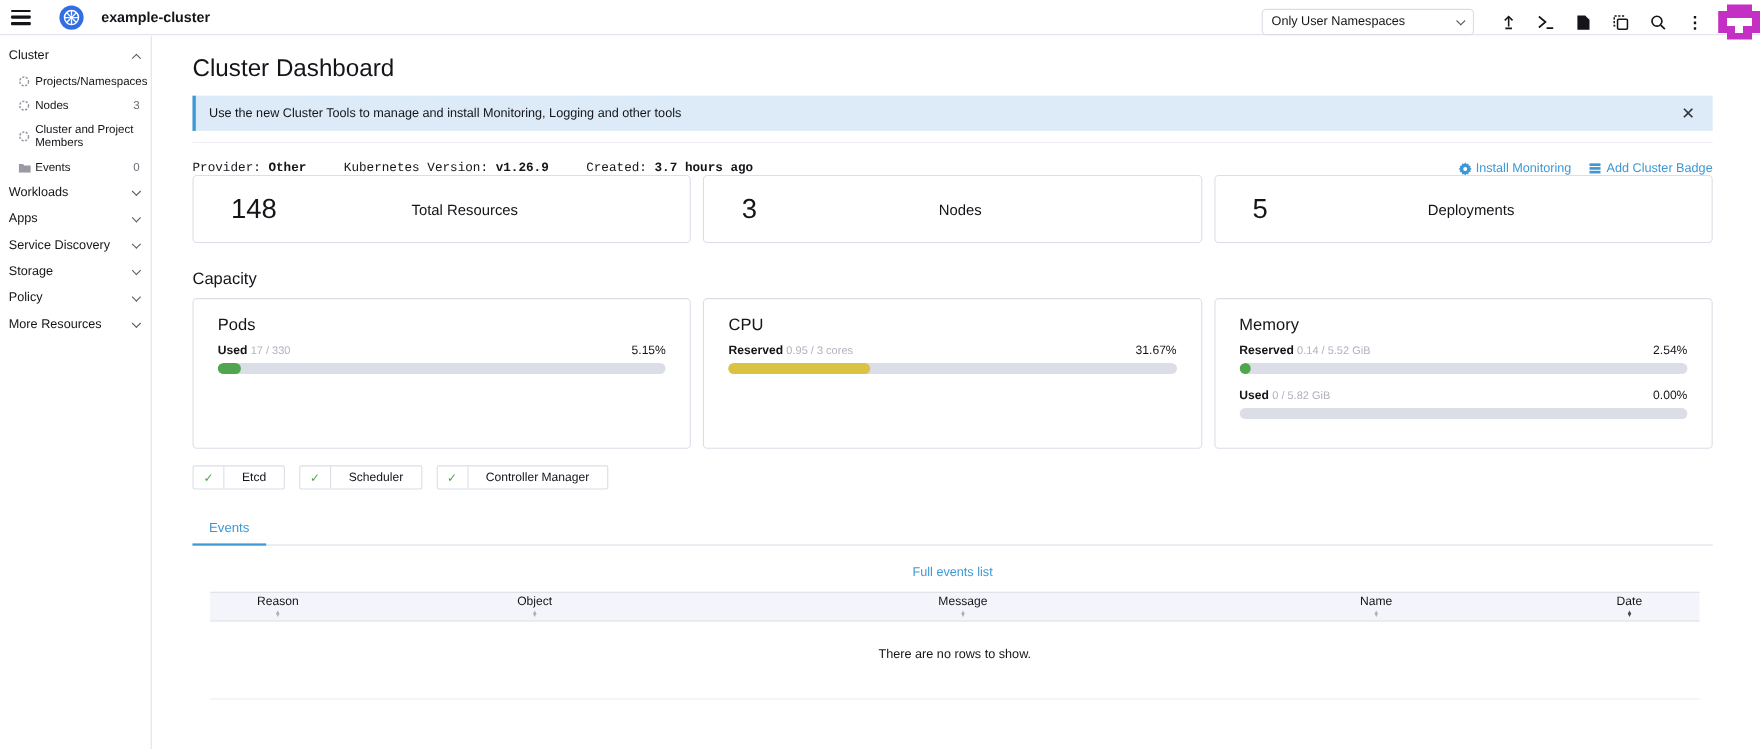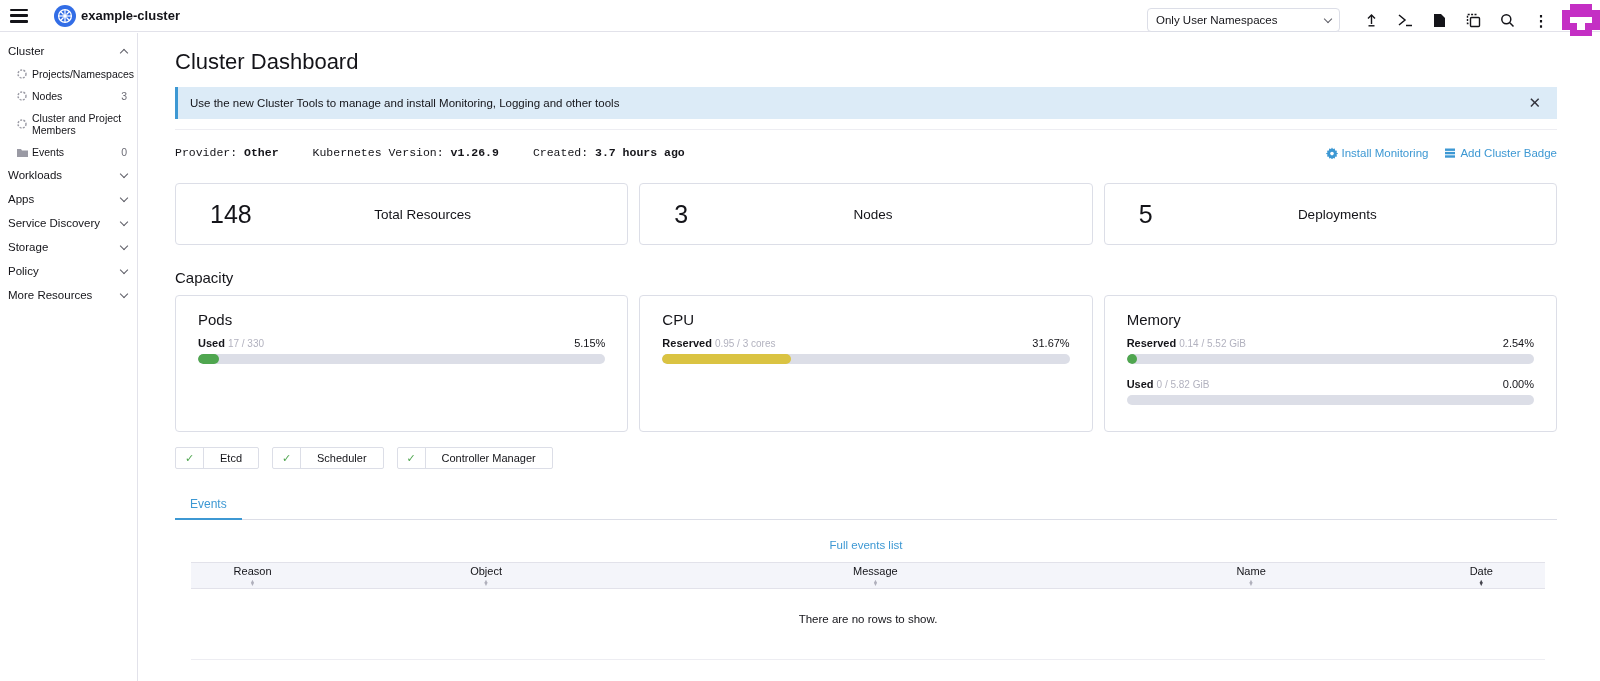--- a/index.html
+++ b/index.html
@@ -4,21 +4,21 @@
 <style>
   * { box-sizing: border-box; margin: 0; padding: 0; }
   html,body { width:1600px; height:681px; overflow:hidden; background:#fff;
     font-family:"Liberation Sans", sans-serif; color:#141419; }
 
   
   .header { height:32px; display:flex; align-items:center; border-bottom:1px solid #e2e2ea; padding-left:10px; position:relative; }
   .burger { width:18px; height:14px; display:flex; flex-direction:column; justify-content:space-between; cursor:pointer; }
   .burger span { height:2.5px; background:#141419; border-radius:1px; }
   .k8s-logo { width:22px; height:22px; border-radius:50%; background:#326de6; margin-left:26px; display:flex; align-items:center; justify-content:center; }
-  .cluster-name { font-size:13px; font-weight:700; margin-left:5px; }
+  .cluster-name { font-size:13px; font-weight:700; margin-left:16px; }
   .header-right { position:absolute; right:0; top:4px; height:32px; display:flex; align-items:center; }
   .ns-select { width:193px; height:24px; border:1px solid #dcdee7; border-radius:4px; display:flex; align-items:center; padding:0 8px; font-size:11.5px; margin-right:14px; cursor:pointer; background:#fff; }
   .ns-select .lbl { flex:1; }
   .hicon { width:34px; height:32px; display:flex; align-items:center; justify-content:center; cursor:pointer; }
   .kebab { font-size:15px; letter-spacing:0; line-height:1; font-weight:700; }
   .avatar { width:38px; height:32px; margin-left:4px; }
 
   .chev { display:inline-block; width:6px; height:6px; border-right:1.5px solid #5d5d66; border-bottom:1.5px solid #5d5d66; }
   .chev.down { transform:rotate(45deg); margin-top:-3px; }
   .chev.up { transform:rotate(-135deg); margin-top:3px; }
@@ -39,21 +39,21 @@
   .banner .msg { flex:1; }
   .banner .close { font-size:15px; color:#33333c; cursor:pointer; padding:0 4px; }
   .hr { border:none; border-top:1px solid #ededf2; margin-top:10px; }
 
   .glance { display:flex; align-items:center; margin-top:16px; font-size:11.5px; }
   .glance .pair { margin-right:34px;font-family:Liberation Mono, monospace; }
   .glance b { font-weight:700; }
   .glance-links { margin-left:auto; display:flex; align-items:center; gap:16px; }
   .blue-link { color:var(--accent); font-size:11.5px; display:flex; align-items:center; gap:4px; cursor:pointer; text-decoration:none; }
 
-  .stat-row { display:flex; gap:11px; margin-top:24px; }
+  .stat-row { display:flex; gap:11px; }
   .stat-card { flex:1; border:1px solid #dcdee7; border-radius:4px; height:62px; display:flex; align-items:center; padding:0 34px; }
   .stat-card .num { font-size:25px; font-weight:400; }
   .stat-card .slabel { flex:1; text-align:center; font-size:13.5px; }
 
   .sect-title { margin-top:24px; font-size:15px; font-weight:400; }
   .cap-row { display:flex; gap:11px; margin-top:9px; }
   .cap-card { flex:1; border:1px solid #dcdee7; border-radius:4px; height:137px; padding:15px 22px; }
   .cap-card h3 { font-size:15px; font-weight:400; margin-bottom:9px; }
   .gauge-line { display:flex; align-items:baseline; font-size:11px; }
   .gauge-line .glb { font-weight:700; }

